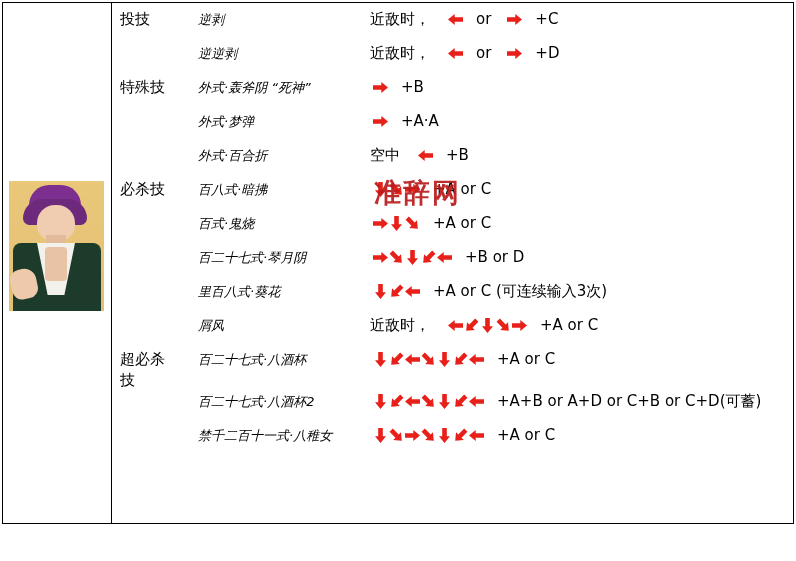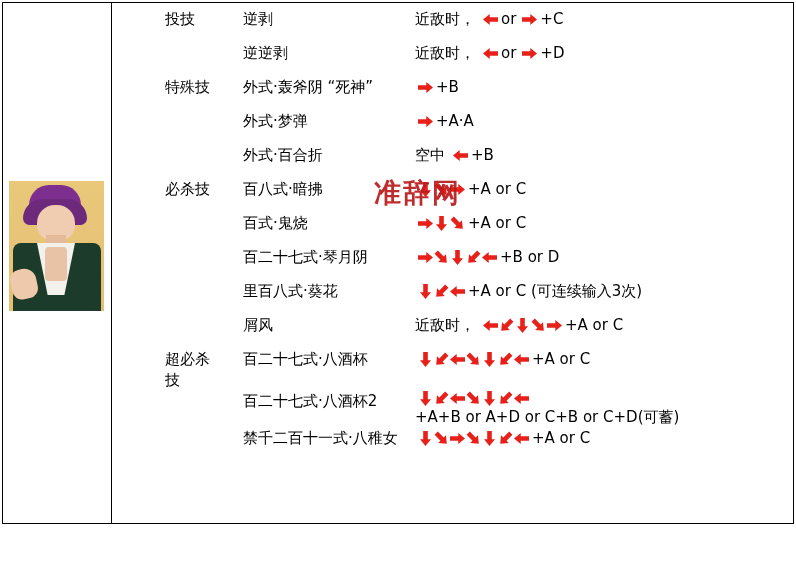--- a/index.html
+++ b/index.html
@@ -90,37 +90,37 @@
     align-items:flex-start;
     min-height:34px;
   }
   .cat{
     width:68px;
     flex:0 0 68px;
     padding-left:8px;
     font-size:15px;
     line-height:21px;
     white-space:pre-line;
-    margin-left:45px;
   }
   .move{
     width:170px;
     flex:0 0 170px;
     padding-left:10px;
-    font-size:15px;
+    font-size:13px;
     line-height:21px;
+    font-style:italic;
   }
   .cmd{
     flex:1 1 auto;
     font-size:15px;
     line-height:21px;
     display:flex;
     align-items:center;
     flex-wrap:wrap;
-    gap:1px;
+    gap:11px;
     padding-left:2px;
   }
   .cmd .txt{margin-right:2px;}
   .cmd .txt.pre{margin-right:4px;}
   .arrows{display:inline-flex;align-items:center;margin:0 2px;}
   .arrow{
     display:inline-block;
     width:17px;height:15px;
     position:relative;
     margin-right:-1px;

